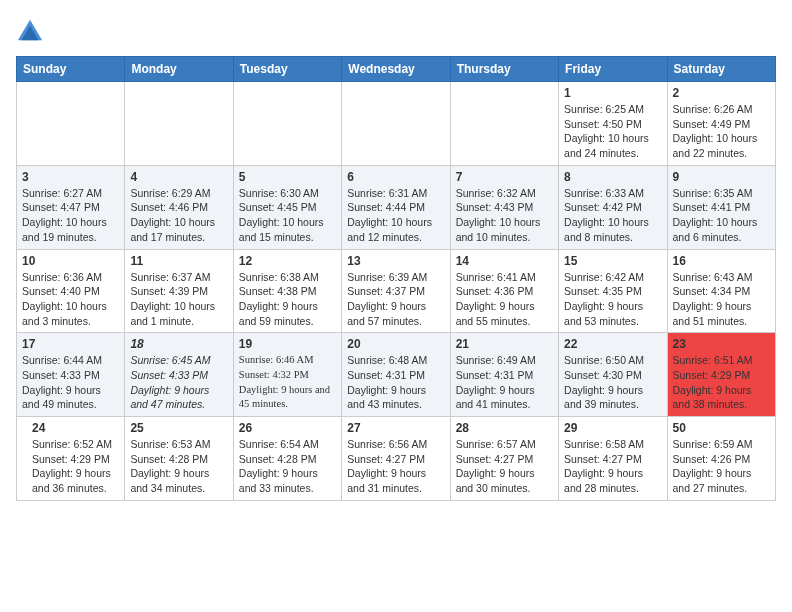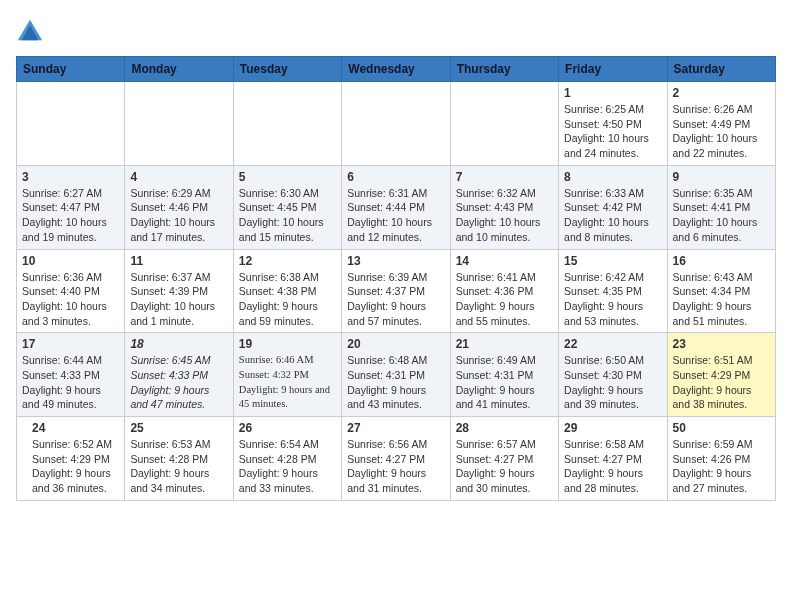--- a/index.html
+++ b/index.html
@@ -42,21 +42,21 @@
       font-size: 14px;
       color: #555;
     }
     .calendar {
       width: 100%;
       border-collapse: collapse;
       font-size: 11px;
     }
     .calendar th {
       background: #3a7abf;
-      color: #0f172a;
+      color: #ffffff;
       padding: 5px 6px;
       text-align: left;
       font-size: 12px;
       font-weight: bold;
       border: 1px solid #2a6aaf;
     }
     .calendar td {
       border: 1px solid #ccc;
       vertical-align: top;
       padding: 4px 5px;
@@ -249,21 +249,21 @@
           <div class="day-info" style="white-space: pre-line;">Sunrise: 6:49 AM
 Sunset: 4:31 PM
 Daylight: 9 hours and 41 minutes.</div>
         </td>
         <td style="background: rgb(240, 244, 248);">
           <div class="day-num">22</div>
           <div class="day-info" style="white-space: pre-line;">Sunrise: 6:50 AM
 Sunset: 4:30 PM
 Daylight: 9 hours and 39 minutes.</div>
         </td>
-        <td style="background: #fef9c3;">
+        <td style="background: #ef4444;">
           <div class="day-num">23</div>
           <div class="day-info" style="white-space: pre-line;">Sunrise: 6:51 AM
 Sunset: 4:29 PM
 Daylight: 9 hours and 38 minutes.</div>
         </td>
       </tr>
       <tr>
         <td style="background: rgb(255, 255, 255); padding-left: 15px;">
           <div class="day-num">24</div>
           <div class="day-info" style="white-space: pre-line;">Sunrise: 6:52 AM

